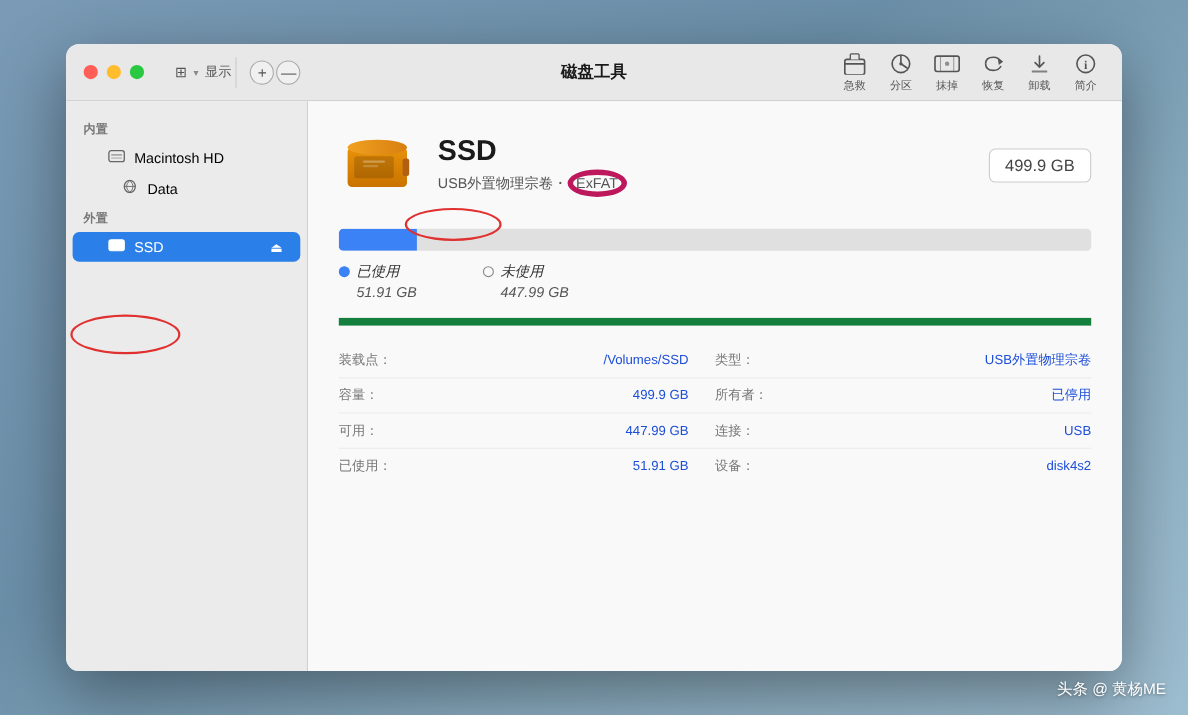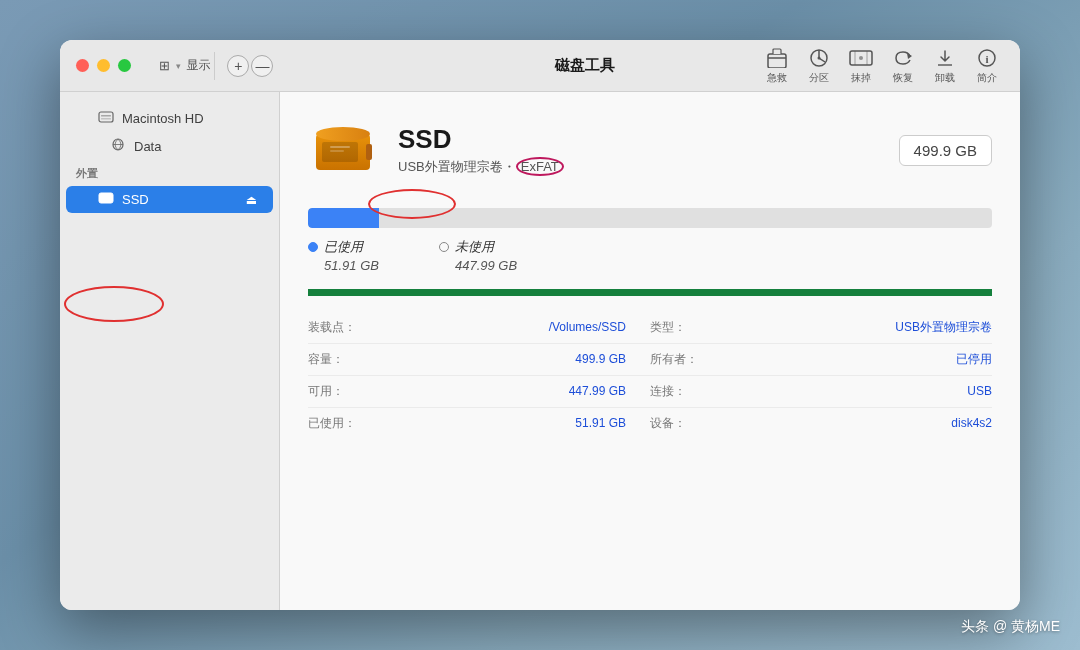--- a/index.html
+++ b/index.html
@@ -54,21 +54,20 @@
     .tl-yellow { background: #ffbd2e; }
     .tl-green { background: #28c840; }
 
     .toolbar-title {
       font-size: 15px;
       font-weight: 600;
       color: #1a1a1a;
       position: absolute;
       left: 50%;
       transform: translateX(-50%);
-      margin-left: 45px;
     }
 
     .toolbar-btn {
       display: flex;
       flex-direction: column;
       align-items: center;
       gap: 2px;
       cursor: pointer;
     }
 
@@ -142,21 +141,21 @@
 
     .sidebar-icon {
       font-size: 14px;
       color: #555;
       width: 16px;
       text-align: center;
     }
 
     .sidebar-item-label {
       font-size: 13px;
-      color: #404040;
+      color: #000000;
       flex: 1;
       overflow: hidden;
       text-overflow: ellipsis;
       white-space: nowrap;
     }
 
     .eject-btn {
       font-size: 12px;
       color: #555;
       cursor: pointer;
@@ -204,21 +203,21 @@
     }
 
     .disk-subtitle {
       font-size: 13px;
       color: #555;
       margin-top: 2px;
     }
 
     .exfat-circle {
       display: inline-block;
-      border: 2px solid #be185d;
+      border: 5px solid #be185d;
       border-radius: 50%;
       padding: 0 3px;
       color: #555;
     }
 
     .disk-size {
       font-size: 15px;
       color: #444;
       border: 1px solid #ccc;
       padding: 6px 14px;
@@ -471,20 +470,21 @@
           </div>
           <span class="toolbar-btn-label">简介</span>
         </div>
       </div>
     </div>
 
     <div class="main">
 
       <div class="sidebar">
 
+        <div class="sidebar-section-label">内置</div>
 
         <div class="sidebar-item child">
           <span class="sidebar-icon">
             <svg width="16" height="14" viewBox="0 0 16 14">
               <rect x="1" y="2" width="14" height="10" rx="2" fill="none" stroke="#666" stroke-width="1.2"></rect>
               <rect x="3" y="5" width="10" height="1.5" rx="0.5" fill="#666" opacity="0.5"></rect>
               <rect x="3" y="8" width="10" height="1.5" rx="0.5" fill="#666" opacity="0.3"></rect>
             </svg>
           </span>
           <span class="sidebar-item-label">Macintosh HD</span>

